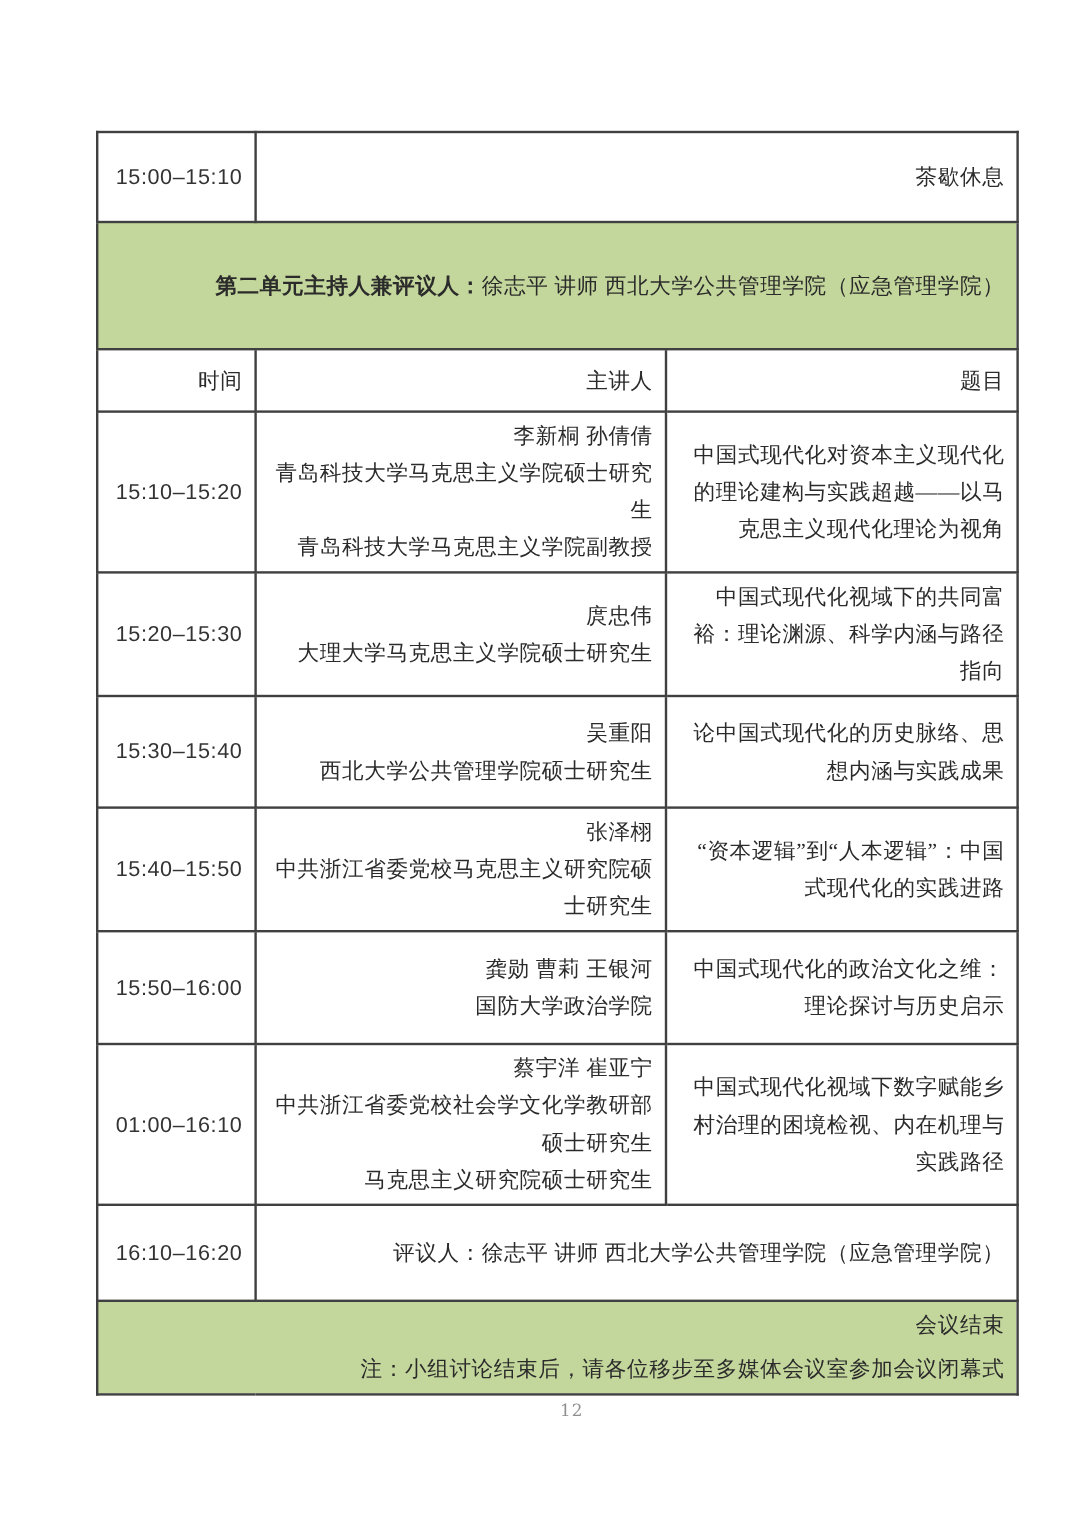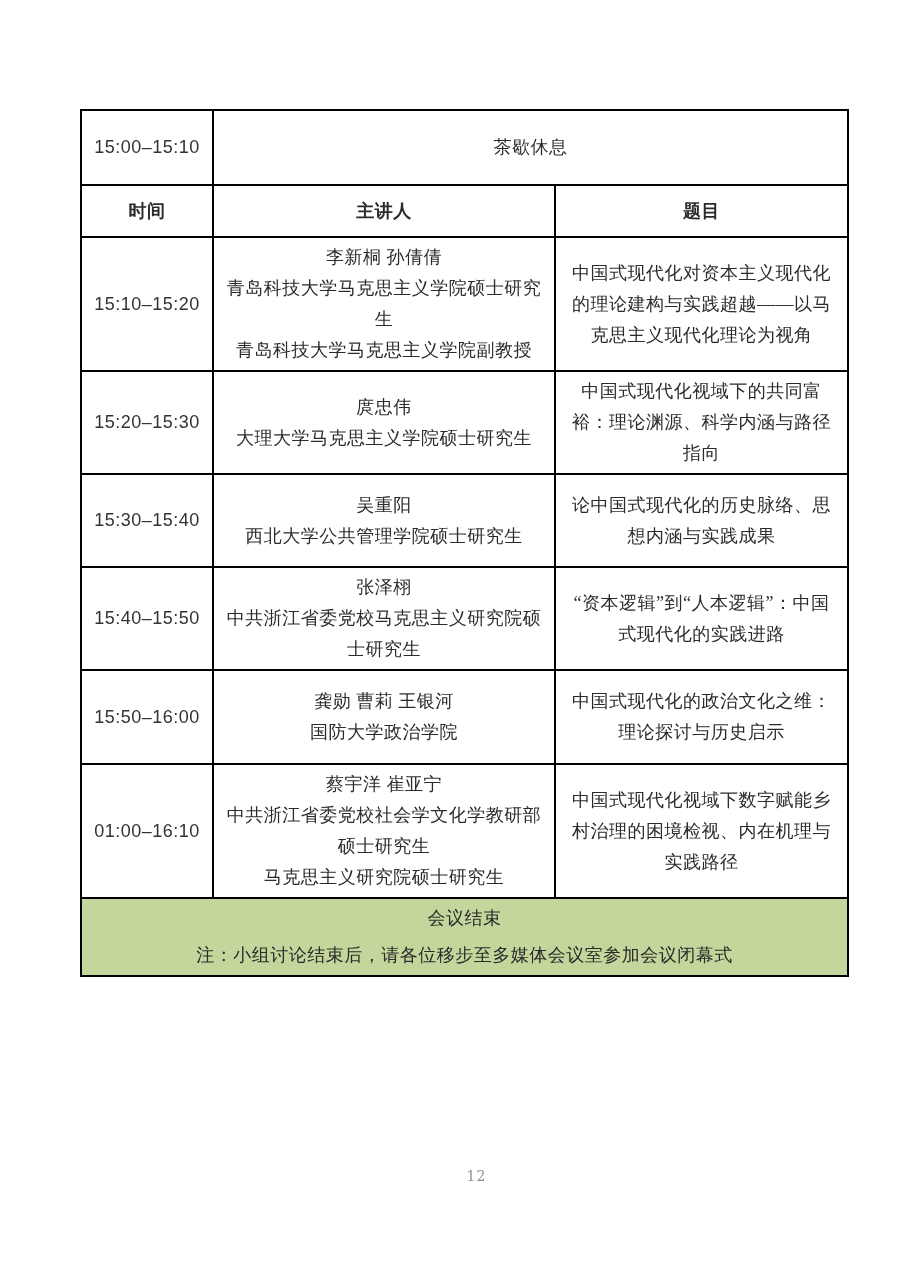--- a/index.html
+++ b/index.html
@@ -8,32 +8,32 @@
     font-family:"Liberation Serif","DejaVu Serif",serif;
     color:#2b2b2b;
   }
   .page{position:absolute;inset:0;background:#ffffff;overflow:hidden;}
 
   table.schedule{
     position:absolute;left:80px;top:109px;width:767px;
     border-collapse:collapse;table-layout:fixed;
   }
   table.schedule td{
-    border:2px solid #000000;
-    text-align:center;vertical-align:middle;
+    border:2px solid #404040;
+    text-align:right;vertical-align:middle;
     font-size:18px;letter-spacing:0.5px;line-height:31px;
     padding:4px 10px;
     overflow:hidden;
   }
   td.time-cell{
     font-family:"Liberation Sans","DejaVu Sans",sans-serif;
     font-size:17px;letter-spacing:0;color:#333333;
     padding:4px 4px;
   }
-  td.header-cell{font-weight:bold;font-size:18px;margin-top:16px;}
+  td.header-cell{font-weight:normal;font-size:18px;margin-top:16px;}
   td.banner{
     background:#c3d69b;
     padding:6px 2px;
   }
   td.title-cell{padding:4px 5px;line-height:31px;}
   td.speaker-cell{padding:4px 11px;line-height:32px;}
   .banner-bold{font-weight:bold;}
   .banner-line2{margin-top:6px;}
   .page-number{
     position:absolute;left:0;right:0;top:1168px;text-align:center;
@@ -53,20 +53,25 @@
       <col style="width:342px">
       <col style="width:293px">
     </colgroup>
 
     <tbody>
         <tr style="height:75px">
       <td class="time-cell">15:00–15:10</td>
       <td colspan="2">茶歇休息</td>
     </tr>
 
+    <tr style="height:106px">
+      <td colspan="3" class="banner">
+        <span class="banner-bold">第二单元主持人兼评议人：</span><span>徐志平 讲师 西北大学公共管理学院（应急管理学院）</span>
+      </td>
+    </tr>
 
     <tr style="height:52px">
       <td class="header-cell">时间</td>
       <td class="header-cell">主讲人</td>
       <td class="header-cell">题目</td>
     </tr>
 
     <tr style="height:128px">
       <td class="time-cell">15:10–15:20</td>
       <td class="speaker-cell">
@@ -116,20 +121,24 @@
     <tr style="height:133px">
       <td class="time-cell">01:00–16:10</td>
       <td class="speaker-cell">
         <div>蔡宇洋 崔亚宁</div>
         <div>中共浙江省委党校社会学文化学教研部硕士研究生</div>
         <div>马克思主义研究院硕士研究生</div>
       </td>
       <td class="title-cell">中国式现代化视域下数字赋能乡村治理的困境检视、内在机理与实践路径</td>
     </tr>
 
+    <tr style="height:80px">
+      <td class="time-cell">16:10–16:20</td>
+      <td colspan="2">评议人：徐志平 讲师 西北大学公共管理学院（应急管理学院）</td>
+    </tr>
 
     <tr style="height:76px">
       <td colspan="3" class="banner">
         <div>会议结束</div>
         <div class="banner-line2">注：小组讨论结束后，请各位移步至多媒体会议室参加会议闭幕式</div>
       </td>
     </tr>
   </tbody>
     </table>
 

